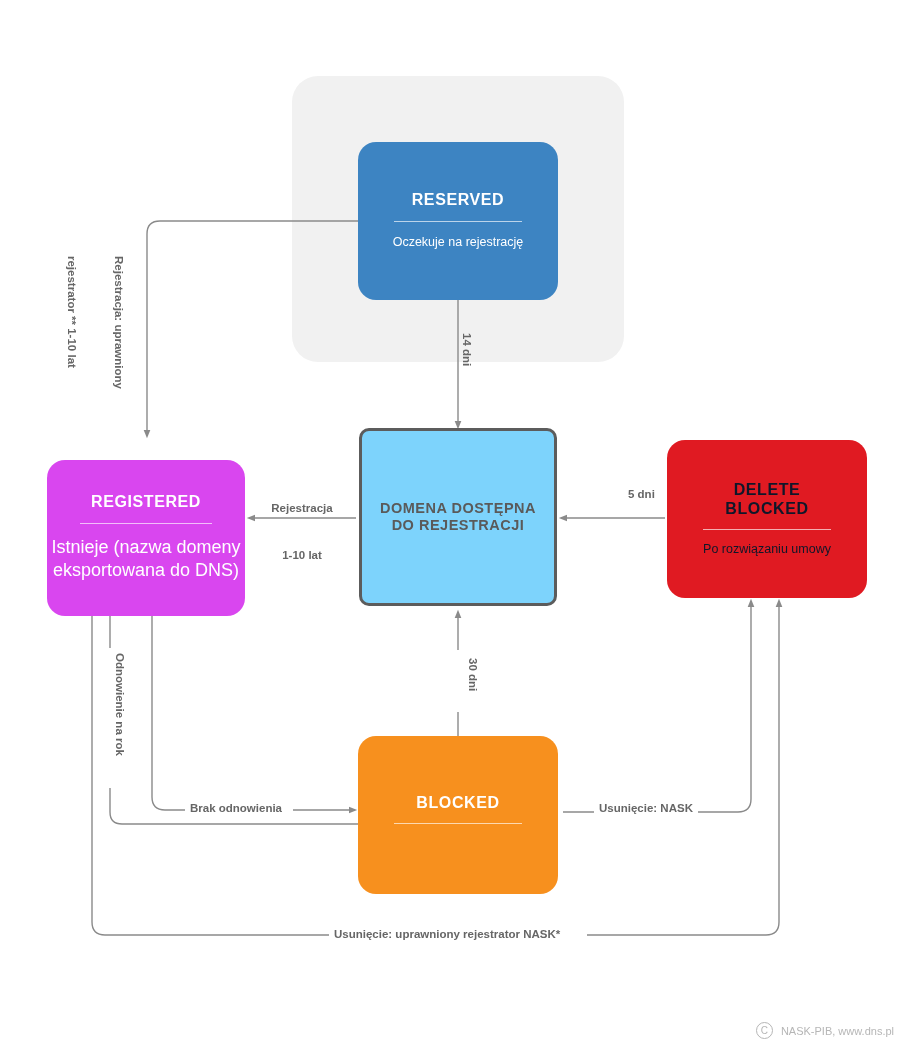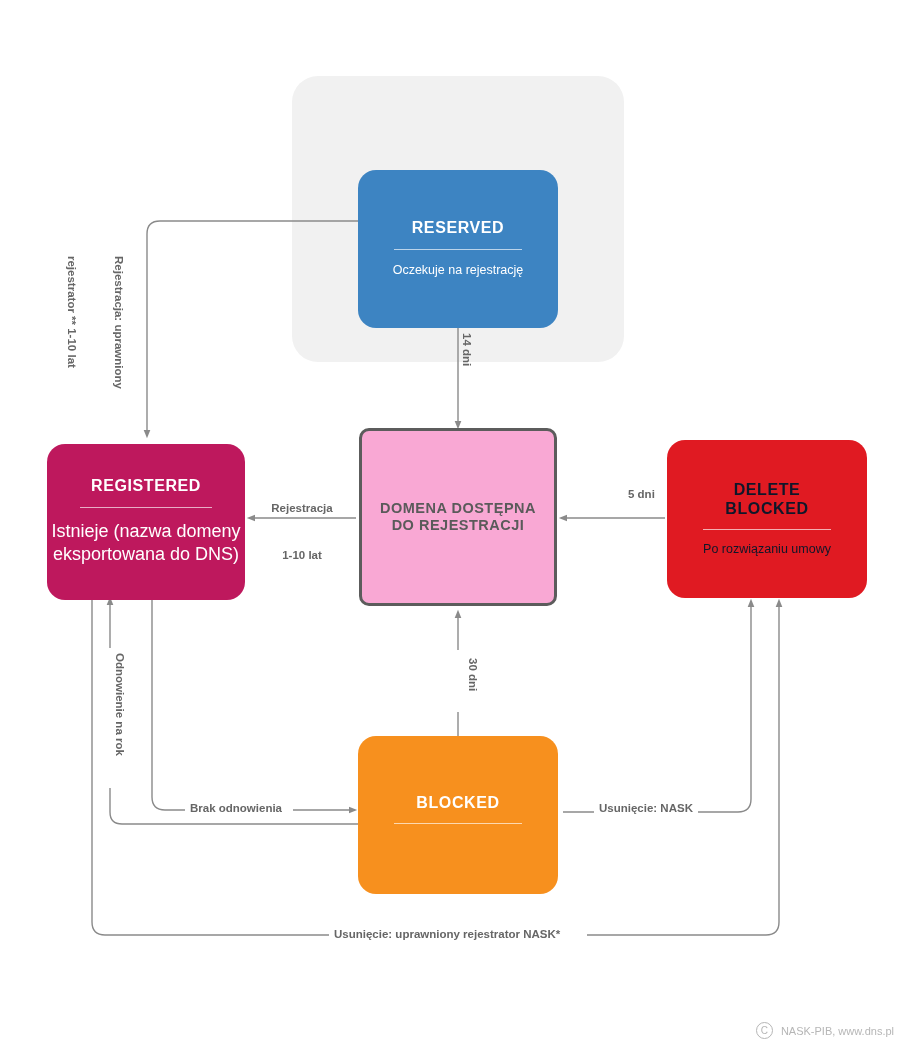--- a/index.html
+++ b/index.html
@@ -74,39 +74,38 @@
     font-size: 16px;
     font-weight: bold;
     letter-spacing: 0.8px;
   }
 
   
   #node-reserved {
     left: 358px; top: 142px; width: 200px; height: 158px;
     background: #3d84c2;
     color: #ffffff;
-    margin-top: 28px;
   }
   #node-reserved .title { font-size: 16px; }
   #node-reserved .desc { font-size: 12.5px; }
 
   
   #node-registered {
-    left: 47px; top: 444px; width: 198px; height: 156px;
-    background: #be185d;
+    left: 47px; top: 460px; width: 198px; height: 156px;
+    background: #d946ef;
     color: #ffffff;
   }
   #node-registered .title { font-size: 16px; }
   #node-registered .desc { font-size: 18px; }
   #node-registered .rule { width: 132px; }
 
   
   #node-available {
     left: 359px; top: 428px; width: 198px; height: 178px;
-    background: #f9a8d4;
+    background: #7dd3fc;
     border: 3px solid #5c5c5c;
     border-radius: 10px;
     color: #5a5a5a;
   }
   #node-available .title {
     font-size: 14.5px;
     letter-spacing: 0.5px;
   }
 
   

